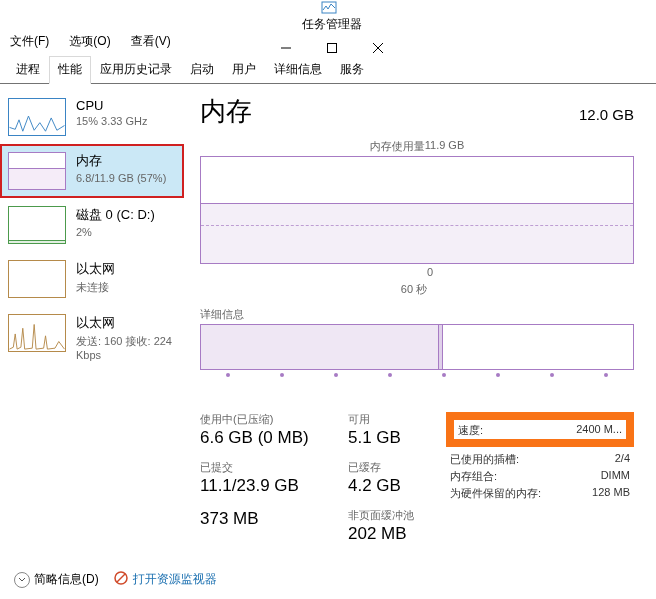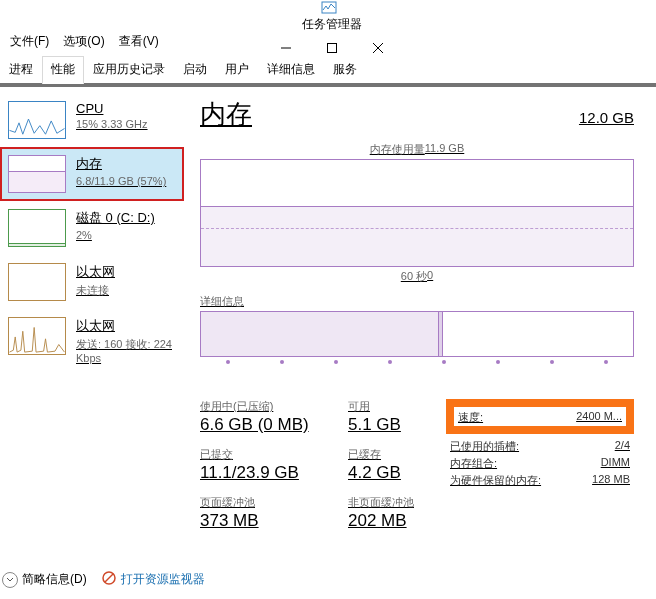--- a/index.html
+++ b/index.html
@@ -5,27 +5,27 @@
 * { margin: 0; padding: 0; box-sizing: border-box; font-family: "Microsoft YaHei", "Segoe UI", sans-serif; }
 body { background: #fff; width: 656px; height: 599px; overflow: hidden; font-size: 12px; color: #000; }
 
 .titlebar { display: flex; align-items: center; height: 30px; padding-left: 8px; flex-direction: column; }
 .titlebar .icon { width: 16px; height: 16px; margin-right: 6px; display: inline-flex; }
 .titlebar .title { font-size: 12px; flex: 1; }
 .winbtns { display: flex; }
 .winbtn { width: 46px; height: 30px; display: flex; align-items: center; justify-content: center; cursor: pointer; }
 .winbtn svg { width: 10px; height: 10px; stroke: #000; }
 
-.menubar { display: flex; gap: 14px; padding: 3px 10px 5px 10px; font-size: 12px; }
-
-.tabs { display: flex; padding-left: 0; border-bottom: 4px solid #737373; }
+.menubar { display: flex; gap: 20px; padding: 3px 10px 5px 10px; font-size: 12px; }
+
+.tabs { display: flex; padding-left: 7px; border-bottom: 1px solid #737373; }
 .tab { padding: 4px 8px 5px 8px; font-size: 12px; cursor: pointer; border: 1px solid transparent; position: relative; top: 1px; }
 .tab.active { border: 1px solid #d9d9d9; border-bottom: 1px solid #fff; background: #fff; }
 
-.content { display: flex; height: 484px; text-decoration: underline; }
+.content { display: flex; height: 484px; }
 
 .sidebar { width: 212px; overflow: hidden; padding-top: 6px; }
 .sideitem { display: flex; padding: 8px 8px; gap: 10px; align-items: flex-start; cursor: pointer; position: relative; }
 .sideitem.selected { background: #cbe8f6; border: 1px solid #7ab7e0; padding: 7px 7px; }
 .sideitem.hl1 { border: 2px solid #d02020; padding: 6px 6px; }
 .thumb { width: 58px; height: 38px; border: 1px solid #8f8f8f; background: #fff; position: relative; flex-shrink: 0; }
 .thumb.memory::after { content:""; position:absolute; left:0; right:0; bottom:0; height:55%; background: rgba(170,100,200,0.12); border-top:1px solid #a77bc4; }
 .thumb.disk::after { content:""; position:absolute; left:0; right:0; bottom:0; height:6%; background: rgba(60,150,60,0.15); border-top:1px solid #4c9a4c; }
 .thumb.cpu svg, .thumb.eth1 svg { width:100%; height:100%; }
 .sidetext { display: flex; flex-direction: column; gap: 2px; }
@@ -55,21 +55,21 @@
 .statblock { margin-bottom: 12px; }
 .statlabel { font-size: 11px; color: #666; }
 .statval { font-size: 17px; margin-top: 1px; white-space: nowrap; }
 
 .details { border: 8px solid #f97316; padding: 2px 4px 0 4px; min-width: 188px; }
 .details.noborder { border: none; padding: 4px 4px 0 4px; }
 .drow { display:flex; justify-content: space-between; font-size: 11px; padding: 1px 0; gap: 20px; }
 .dlab { color: #333; }
 .dval { color: #333; }
 
-.footer { position:absolute; bottom: 10px; left: 2px; display:flex; align-items:center; gap: 14px; font-size:12px; }
+.footer { position:absolute; bottom: 10px; left: 14px; display:flex; align-items:center; gap: 14px; font-size:12px; }
 .footer .flink { display:flex; align-items:center; gap:4px; cursor: pointer; }
 .footer .flink.blue { color: #1a6fb0; }
 .circ { width:16px; height:16px; border:1px solid #888; border-radius:50%; display:inline-flex; align-items:center; justify-content:center; }
 </style>
 </head>
 <body>
 
 <div class="titlebar">
   <span class="icon">
     <svg viewBox="0 0 16 16">
@@ -175,21 +175,21 @@
 
     <div class="grow">
       <span class="glabel">内存使用量</span>
       <span class="glabel" style="text-align:right">11.9 GB</span>
     </div>
     <div class="usage-graph">
       <div class="usage-fill"></div>
       <div class="usage-line"></div>
     </div>
     <div class="grow">
-      <span class="glabel" style="margin-top:2px">60 秒</span>
+      <span class="glabel" style="margin-top:18px">60 秒</span>
       <span class="glabel" style="margin-top:2px">0</span>
     </div>
 
     <span class="glabel">详细信息</span>
     <div class="comp-graph">
       <div class="comp-seg inuse"></div>
       <div class="comp-seg mod"></div>
       <div class="dots">
           <span class="dot"></span>
           <span class="dot"></span>
@@ -206,21 +206,20 @@
       <div class="statcol" style="width:130px">
         <div class="statblock">
           <div class="statlabel">使用中(已压缩)</div>
           <div class="statval">6.6 GB (0 MB)</div>
         </div>
         <div class="statblock">
           <div class="statlabel">已提交</div>
           <div class="statval">11.1/23.9 GB</div>
         </div>
         <div class="statblock">
-          <div class="statlabel">页面缓冲池</div>
           <div class="statval">373 MB</div>
         </div>
       </div>
 
       <div class="statcol" style="width:80px">
         <div class="statblock">
           <div class="statlabel">可用</div>
           <div class="statval">5.1 GB</div>
         </div>
         <div class="statblock">

